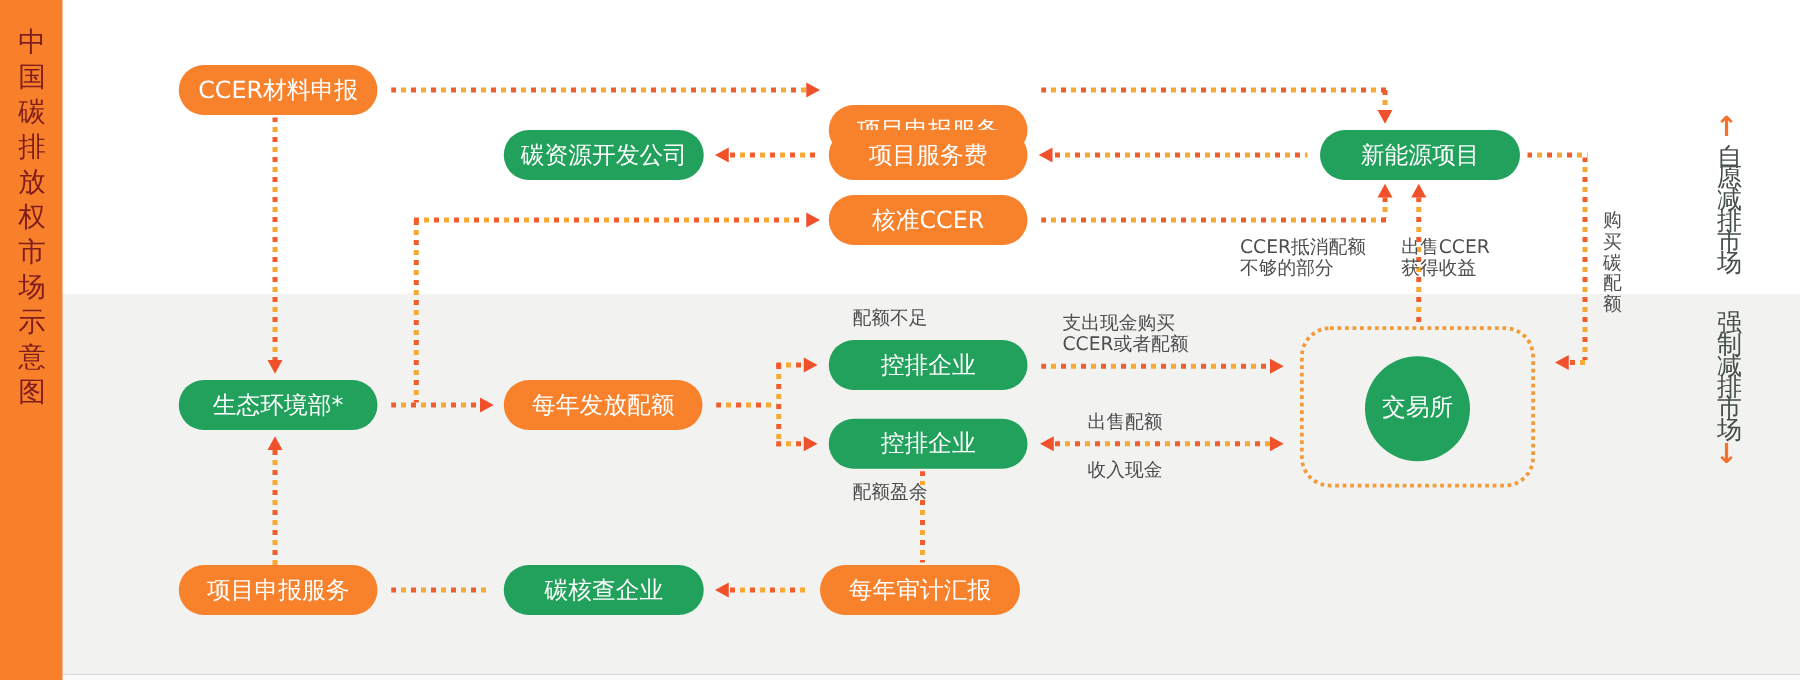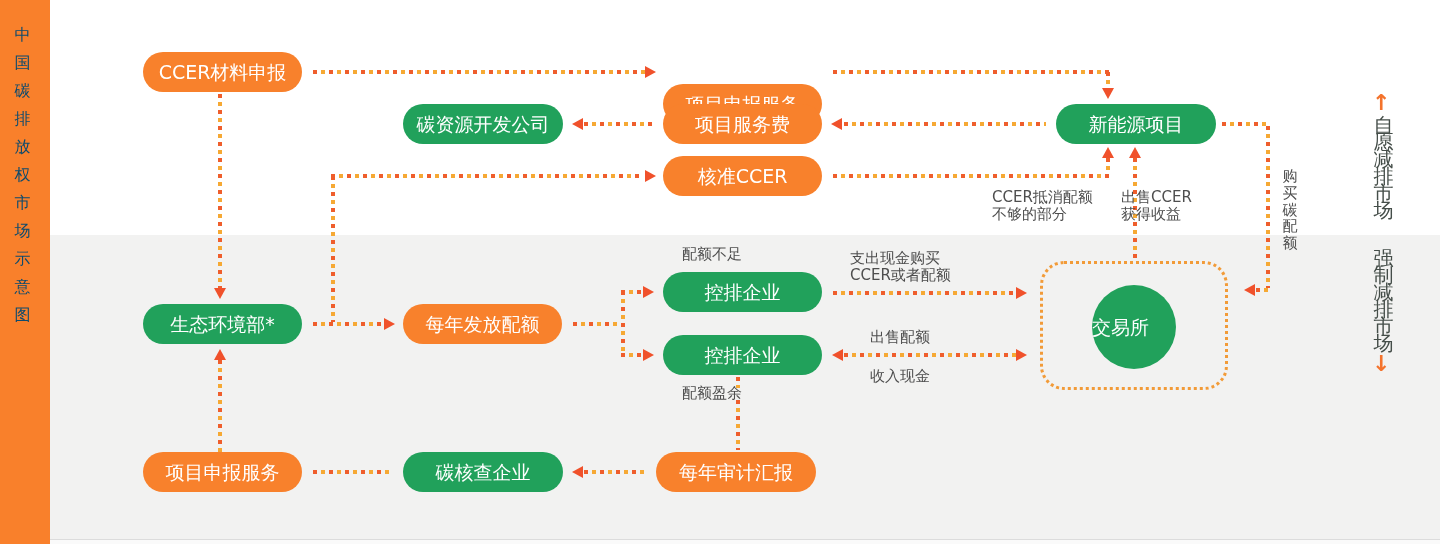--- a/index.html
+++ b/index.html
@@ -4,42 +4,42 @@
 <style>
   html,body{margin:0;padding:0;background:#fff;}
   #canvas{
     position:relative;width:1440px;height:544px;overflow:hidden;
     background:#ffffff;font-family:"DejaVu Sans","Liberation Sans",sans-serif;
   }
   .region{position:absolute;}
   #gray-zone{left:50px;top:235px;width:1390px;height:304px;background:#F2F2F1;}
   #bottom-strip{left:50px;top:539px;width:1390px;height:5px;background:#FAFAFA;border-top:1px solid #DCDCDC;}
   #sidebar{left:0;top:0;width:50px;height:544px;background:#F9802B;}
-  #sidebar .vtext{position:absolute;left:14px;top:21px;color:#0c4a6e;font-size:16px;line-height:28px;}
+  #sidebar .vtext{position:absolute;left:14px;top:21px;color:#7f1d1d;font-size:22px;line-height:28px;}
   .vtext{width:1.05em;word-break:break-all;white-space:normal;text-align:center;}
   .pill{
     position:absolute;height:40px;border-radius:20px;color:#fff;
     font-size:19px;font-weight:500;text-align:center;line-height:40px;white-space:nowrap;
   }
   .pill.orange{background:#F8812C;}
   .pill.green{background:#21A15B;}
   .hline{position:absolute;height:4px;
     background:repeating-linear-gradient(to right,#EF5E2C 0 4px,transparent 4px 8px,#F6A934 8px 12px,transparent 12px 16px);}
   .vline{position:absolute;width:4px;
     background:repeating-linear-gradient(to bottom,#EF5E2C 0 4px,transparent 4px 8px,#F6A934 8px 12px,transparent 12px 16px);}
   .arr{position:absolute;width:0;height:0;}
   .arr.r{border-top:6px solid transparent;border-bottom:6px solid transparent;border-left:11px solid #F0512B;}
   .arr.l{border-top:6px solid transparent;border-bottom:6px solid transparent;border-right:11px solid #F0512B;}
   .arr.u{border-left:6px solid transparent;border-right:6px solid transparent;border-bottom:11px solid #F0512B;}
   .arr.d{border-left:6px solid transparent;border-right:6px solid transparent;border-top:11px solid #F0512B;}
   .lbl{position:absolute;color:#4E4E4E;font-size:15px;line-height:17px;text-align:left;white-space:nowrap;}
   .lbl2{line-height:17px;}
   #exchange-box{position:absolute;left:1040px;top:261px;width:188px;height:129px;border:3px dotted #F29B38;border-radius:24px;box-sizing:border-box;}
   #exchange-circle{position:absolute;left:1092px;top:285px;width:84px;height:84px;border-radius:50%;background:#21A15B;
-    color:#fff;font-size:19px;text-align:left;line-height:84px;}
+    color:#fff;font-size:19px;text-align:center;line-height:84px;font-family:Liberation Serif, serif;}
   .market-label{position:absolute;color:#454E49;font-size:20px;line-height:17px;}
   .market-arrow{position:absolute;color:#F4732C;font-size:22px;font-weight:bold;line-height:22px;}
   .buy-quota{position:absolute;color:#4E4E4E;font-size:15px;line-height:16.8px;}
 </style>
 </head>
 <body>
 
 <div id="canvas">
 
   <div class="region" id="gray-zone"></div>

